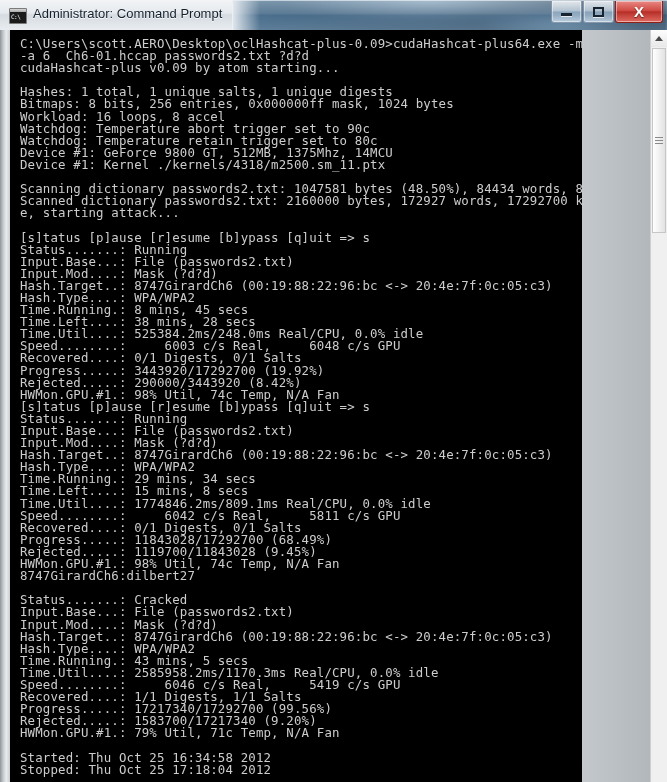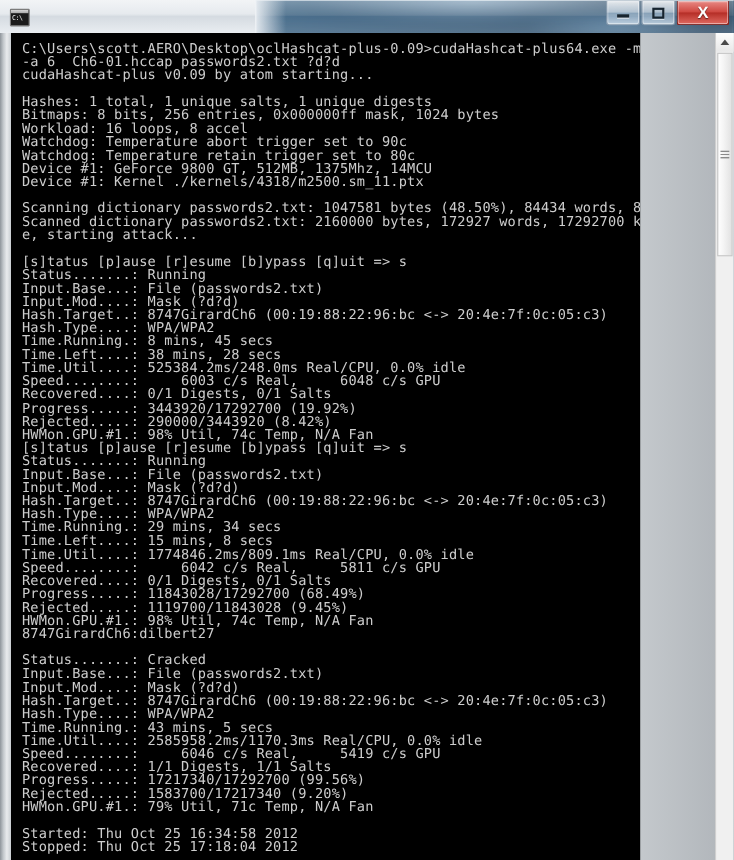--- a/index.html
+++ b/index.html
@@ -284,20 +284,21 @@
 <div id="window">
 
   <div id="titlebar">
     <div id="caption-plate"></div>
 
     <div id="cmd-icon">
       <div class="bar"></div>
       <div class="txt">C:\</div>
     </div>
 
+    <div id="window-title">Administrator: Command Prompt</div>
 
     <div id="caption-buttons">
       <div class="cap-btn">
         <div class="cap-glyph">
           <div class="min-mark"></div>
         </div>
       </div>
       <div class="cap-btn">
         <div class="cap-glyph">
           <div class="max-mark"></div>

